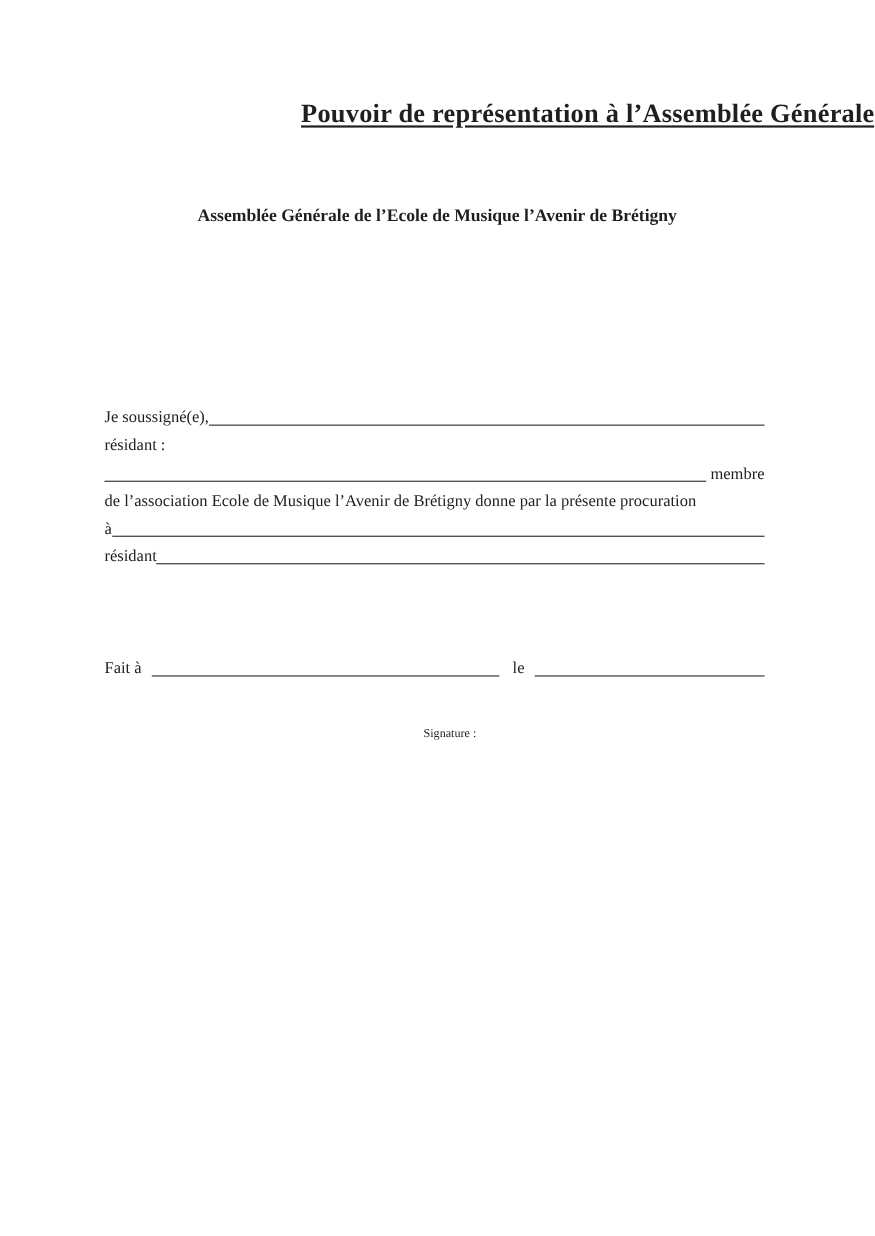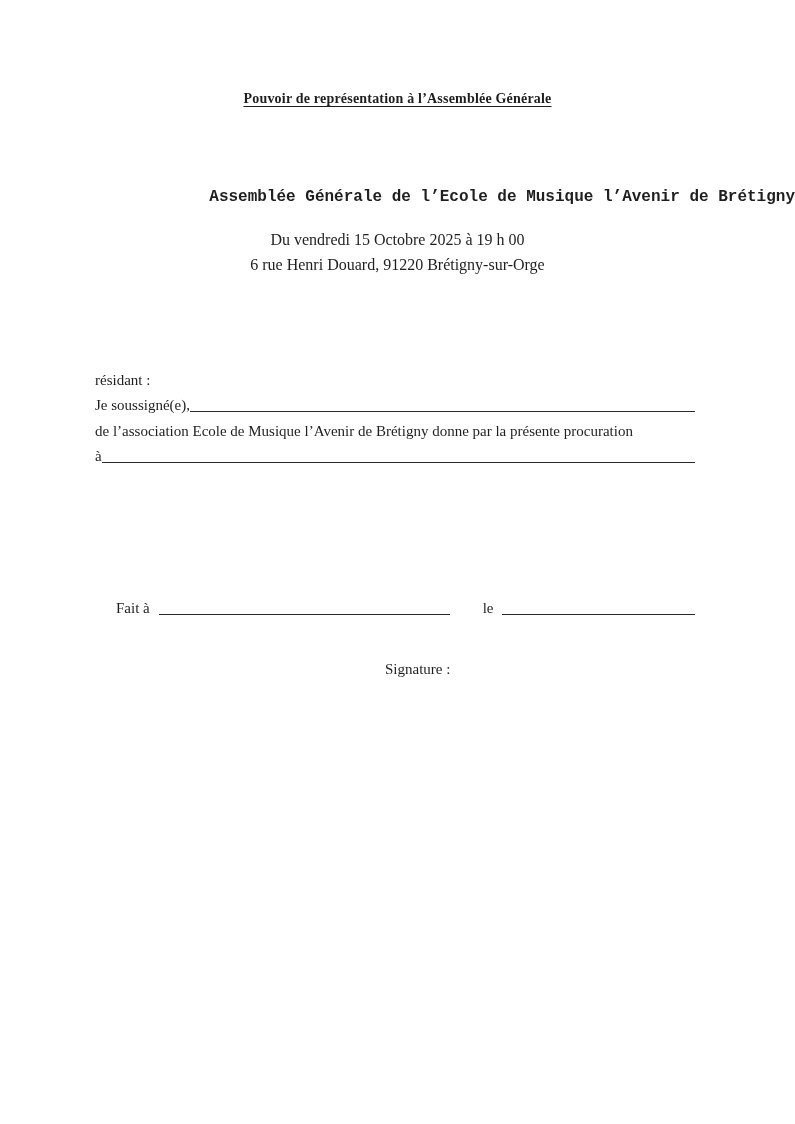--- a/index.html
+++ b/index.html
@@ -15,36 +15,35 @@
     background: #ffffff;
     font-family: "Liberation Serif", "DejaVu Serif", serif;
     color: #1f1f1f;
     overflow: hidden;
   }
   .doc-title {
     position: absolute;
     top: 91px;
     left: 0;
     width: 100%;
-    text-align: center;
-    font-size: 14px;
+    text-align: right;
+    font-size: 24px;
     font-weight: bold;
     text-decoration: underline;
     text-underline-offset: 3px;
     letter-spacing: 0.2px;
   }
   .doc-subtitle {
     position: absolute;
     top: 188px;
     left: 0;
     width: 100%;
-    text-align: right;
+    text-align: center;
     font-size: 16px;
     font-weight: bold;
-    font-family: Liberation Mono, monospace;
   }
   .doc-date-block {
     position: absolute;
     top: 228px;
     left: 0;
     width: 100%;
     text-align: center;
     font-size: 16px;
     line-height: 24.5px;
   }
@@ -76,65 +75,69 @@
   .fait-line {
     position: absolute;
     top: 594px;
     left: 95px;
     width: 600px;
     font-size: 15px;
     display: flex;
     align-items: flex-end;
     height: 25.2px;
   }
-  .fait-line .txt { line-height: 22px; white-space: pre; margin-left: 21px; }
+  .fait-line .txt { line-height: 22px; white-space: pre; }
   .fill-place { flex-grow: 310; margin-left: 5px; margin-right: 8px; }
   .fill-date  { flex-grow: 205; margin-left: 5px; }
   .signature-label {
     position: absolute;
     top: 661px;
     left: 385px;
-    font-size: 15px;
+    font-size: 11px;
   }
 </style>
 </head>
 <body>
 
 <div class="page">
 
   <div class="doc-title">Pouvoir de représentation à l’Assemblée Générale</div>
 
   <div class="doc-subtitle">Assemblée Générale de l’Ecole de Musique l’Avenir de Brétigny</div>
 
-  <div class="doc-date-block">
-    <div>Du vendredi 15 Octobre 2025 à 19 h 00</div>
-    <div>6 rue Henri Douard, 91220 Brétigny-sur-Orge</div>
-  </div>
 
   <div class="doc-body">
+
+    <div class="bodyline">
+      <span class="txt">Je soussigné(e),</span>
+      <span class="fill"></span>
+    </div>
 
     <div class="bodyline">
       <span class="txt">résidant :</span>
     </div>
 
     <div class="bodyline">
-      <span class="txt">Je soussigné(e),</span>
       <span class="fill"></span>
+      <span class="txt"> membre</span>
     </div>
-
 
     <div class="bodyline nowrapline">
       <span class="txt">de l’association Ecole de Musique l’Avenir de Brétigny donne par la présente procuration</span>
     </div>
 
     <div class="bodyline">
       <span class="txt">à</span>
       <span class="fill"></span>
     </div>
 
+    <div class="bodyline">
+      <span class="txt">résidant</span>
+      <span class="fill"></span>
+    </div>
 
 
 
   </div>
 
   <div class="fait-line">
     <span class="txt">Fait à </span>
     <span class="fill fill-place"></span>
     <span class="txt"> le </span>
     <span class="fill fill-date"></span>

